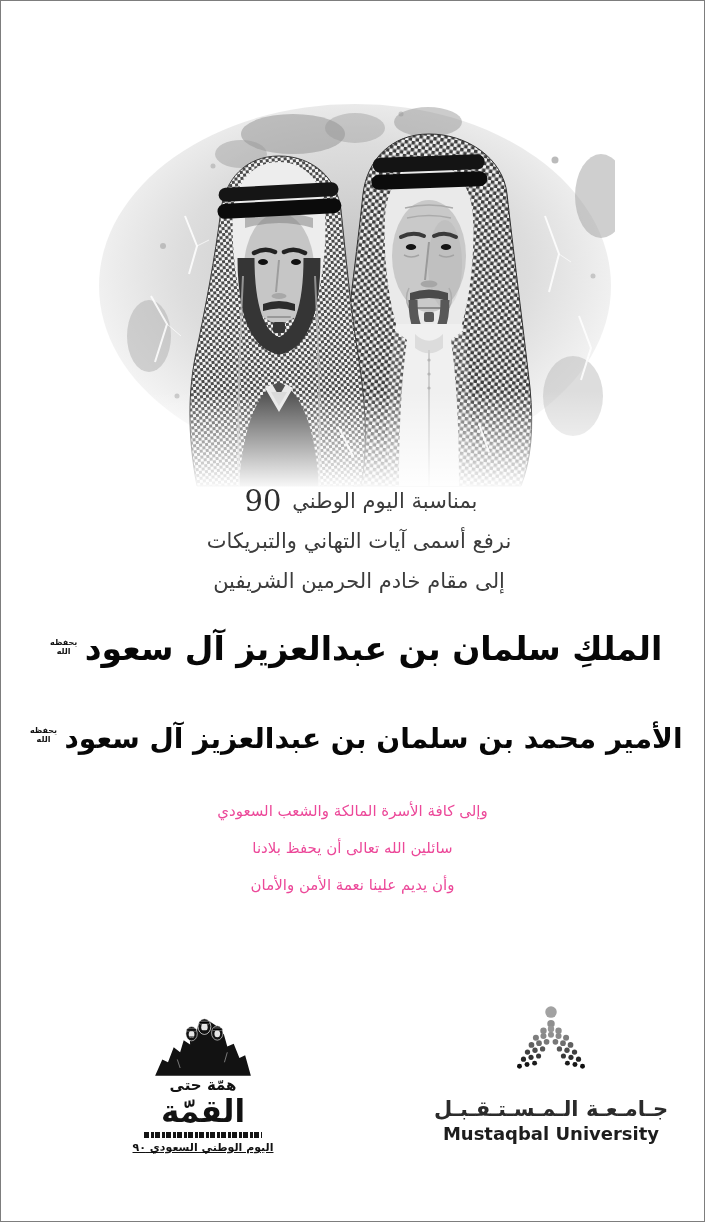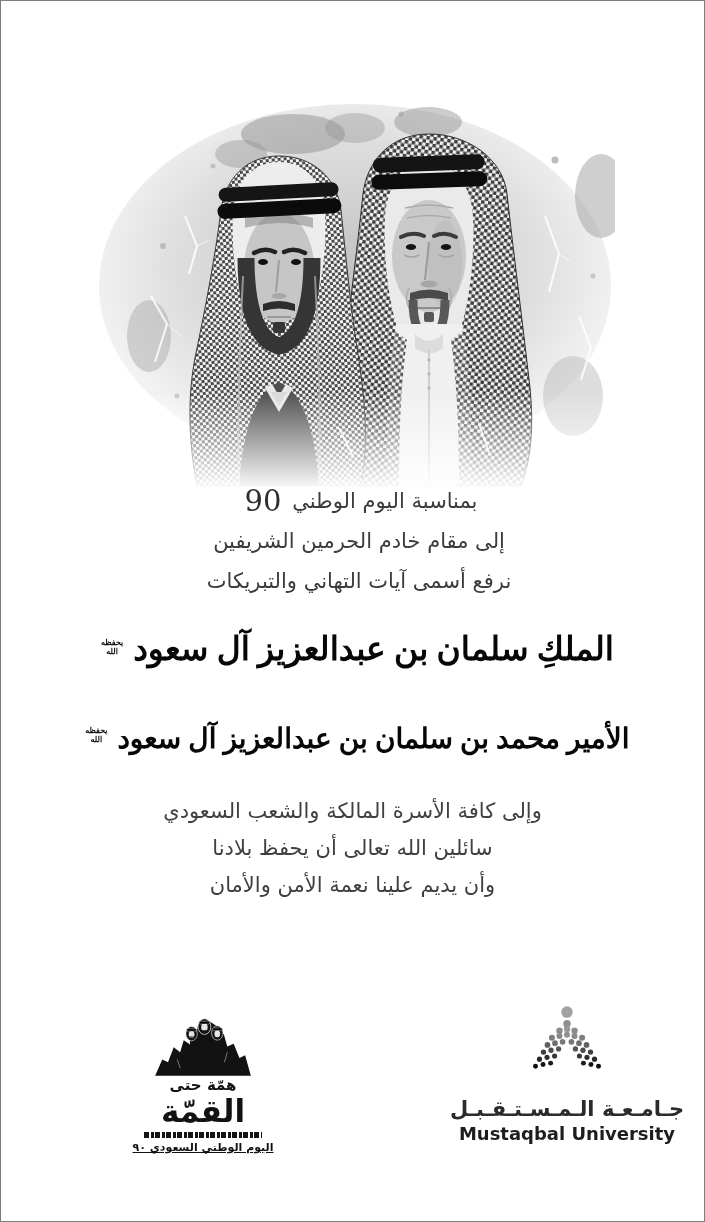--- a/index.html
+++ b/index.html
@@ -11,45 +11,45 @@
   .portrait{position:absolute;left:92px;top:95px;width:522px;height:395px;}
   .textcol{
     position:absolute;top:480px;left:0;width:100%;
     text-align:center;direction:rtl;color:#3a3a3a;
   }
   .line{font-size:21px;line-height:40px;color:#3c3c3c;padding-left:13px;}
   .num{
     font-family:"DejaVu Serif",serif;font-size:29px;color:#2e2e2e;
     display:inline-block;vertical-align:-3px;margin:0 4px;
   }
-  .callig{color:#070707;font-weight:bold;white-space:nowrap;font-family:Liberation Serif, serif;}
+  .callig{color:#070707;font-weight:bold;white-space:nowrap;}
   .callig.king{font-size:33px;line-height:96px;}
   .callig.prince{font-size:28px;line-height:84px;}
   .seal{
     display:inline-block;font-size:8px;font-weight:bold;color:#111;
     width:30px;line-height:9px;vertical-align:6px;margin:0 6px;white-space:normal;
   }
   .title-line{font-size:19px;line-height:34px;color:#3c3c3c;}
-  .closing{font-size:21px;line-height:37px;color:#404040;}
+  .closing{font-size:15px;line-height:37px;color:#ec4899;}
   .closing.first{margin-top:12px;}
   
   .natlogo{
     position:absolute;left:86px;top:1014px;width:150px;text-align:center;
     direction:rtl;color:#121212;margin-left:41px;
   }
   .natlogo .mountain{display:block;margin:0 auto;}
   .nat-top{font-size:15px;font-weight:bold;line-height:18px;letter-spacing:1px;}
   .nat-main{font-size:31px;font-weight:bold;line-height:34px;letter-spacing:1px;}
   .kufic-strip{
     width:118px;height:6px;margin:4px auto 3px auto;
     background:repeating-linear-gradient(90deg,#141414 0 5px,#ffffff 5px 7px,#141414 7px 10px,#ffffff 10px 11px);
   }
   .nat-sub{font-size:11px;font-weight:bold;line-height:14px;text-decoration:underline;}
   .univlogo{
-    position:absolute;left:428px;top:1004px;width:244px;text-align:center;color:#232323;margin-left:16px;
+    position:absolute;left:428px;top:1004px;width:244px;text-align:center;color:#232323;
   }
   .univ-dots{display:block;margin:0 auto;}
   .univ-ar{direction:rtl;font-size:21px;font-weight:bold;line-height:26px;margin-top:20px;color:#2b2b2b;}
   .univ-en{font-size:18px;font-weight:bold;line-height:24px;color:#1d1d1d;}
 </style>
 </head>
 <body>
 
 <div class="page">
 
@@ -169,22 +169,22 @@
     </g>
 
     <rect x="0" y="295" width="522" height="100" fill="url(#gfade)"></rect>
   </svg>
 
   <div class="textcol">
     <div class="line">
       <span>بمناسبة اليوم الوطني</span>
       <span class="num">90</span>
     </div>
+    <div class="line">نرفع أسمى آيات التهاني والتبريكات</div>
     <div class="line">إلى مقام خادم الحرمين الشريفين</div>
-    <div class="line">نرفع أسمى آيات التهاني والتبريكات</div>
 
     <div class="callig king">
       <span>الملكِ سلمان بن عبدالعزيز آل سعود</span><span class="seal">يحفظه الله</span>
     </div>
 
 
     <div class="callig prince">
       <span>الأمير محمد بن سلمان بن عبدالعزيز آل سعود</span><span class="seal">يحفظه الله</span>
     </div>
 

